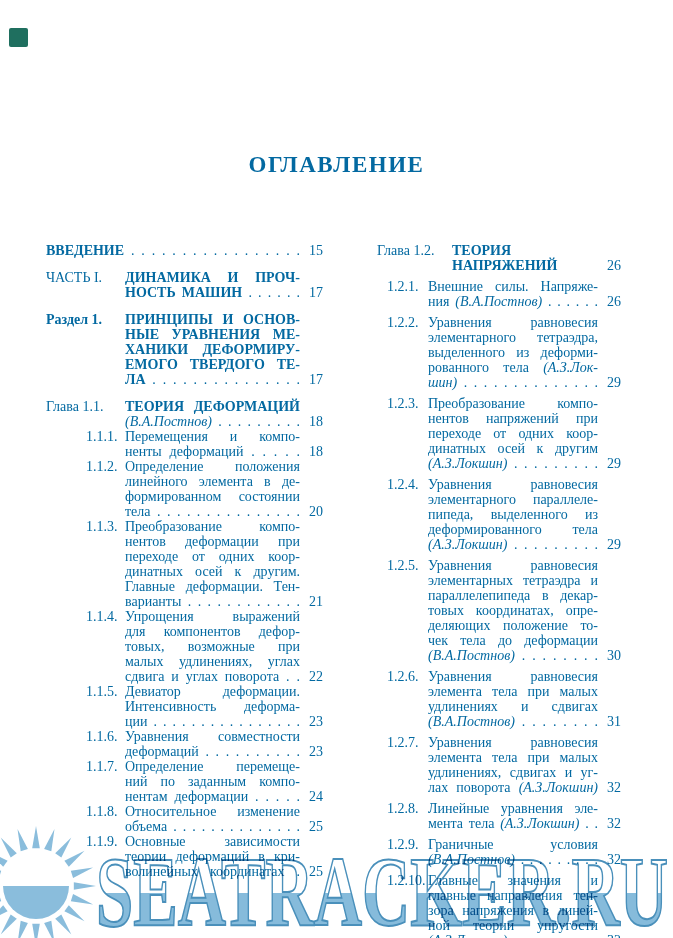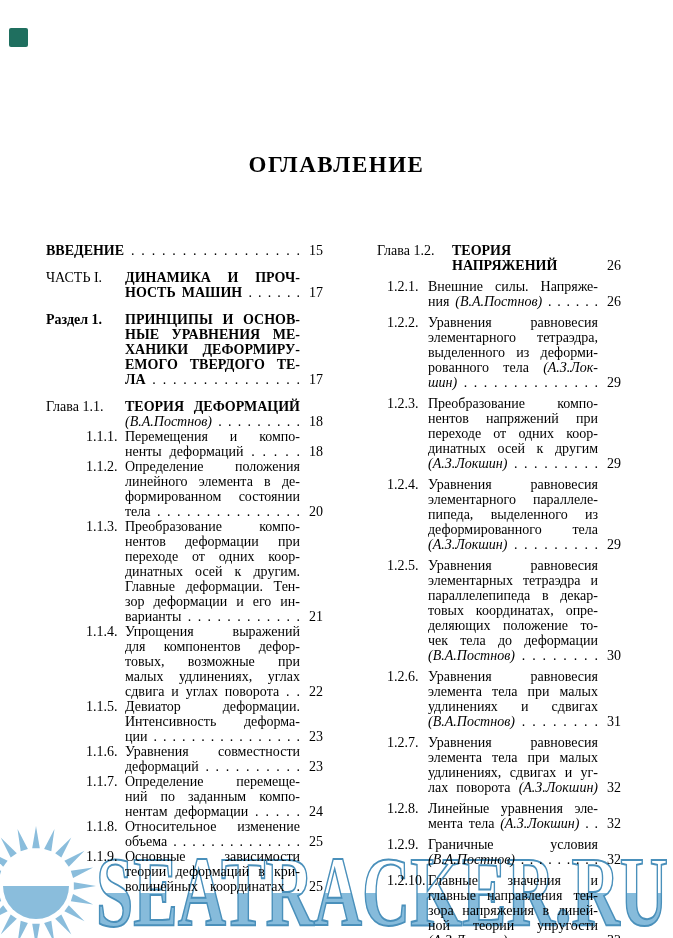--- a/index.html
+++ b/index.html
@@ -1,19 +1,19 @@
 <!DOCTYPE html>
 <html><head>
 <meta charset="utf-8">
 <style>
   html,body { margin:0; padding:0; background:#e8e8e8; }
   .page {
     position:relative; width:673px; height:938px; margin:0 auto;
     background:#ffffff; overflow:hidden;
-    font-family:"Liberation Serif", serif; color:#000000;
+    font-family:"Liberation Serif", serif; color:#0369a1;
   }
   .corner-marker{
     position:absolute; left:9px; top:28px; width:19px; height:19px;
     background:#1f6f5f; border-radius:2px;
   }
   .page-title{
     position:absolute; top:152px; left:0; width:100%;
     text-align:center; font-size:23px; font-weight:700; letter-spacing:1.5px;
   }
   .col{ position:absolute; top:243px; font-size:14px; line-height:15px; }
@@ -105,21 +105,20 @@
         <div class="pg">20</div>
       </div>
       <div class="entry sub">
         <div class="lbl">1.1.3.</div>
         <div class="txt">
           <div class="line">Преобразование компо-</div>
           <div class="line">нентов деформации при</div>
           <div class="line">переходе от одних коор-</div>
           <div class="line">динатных осей к другим.</div>
           <div class="line">Главные деформации. Тен-</div>
-          <div class="line">зор деформации и его ин-</div>
           <div class="line">варианты . . . . . . . . . . . .</div>
         </div>
         <div class="pg">21</div>
       </div>
       <div class="entry sub">
         <div class="lbl">1.1.4.</div>
         <div class="txt">
           <div class="line">Упрощения выражений</div>
           <div class="line">для компонентов дефор-</div>
           <div class="line">товых, возможные при</div>

